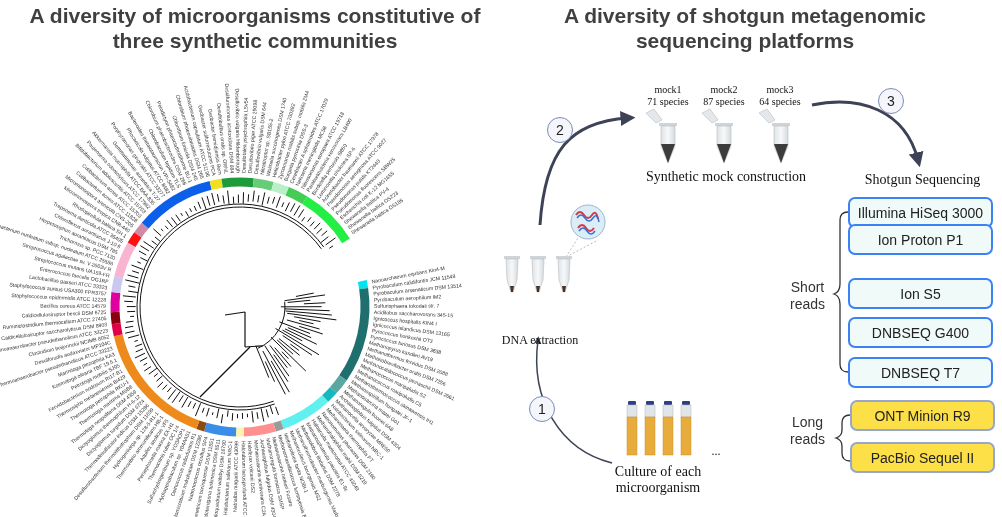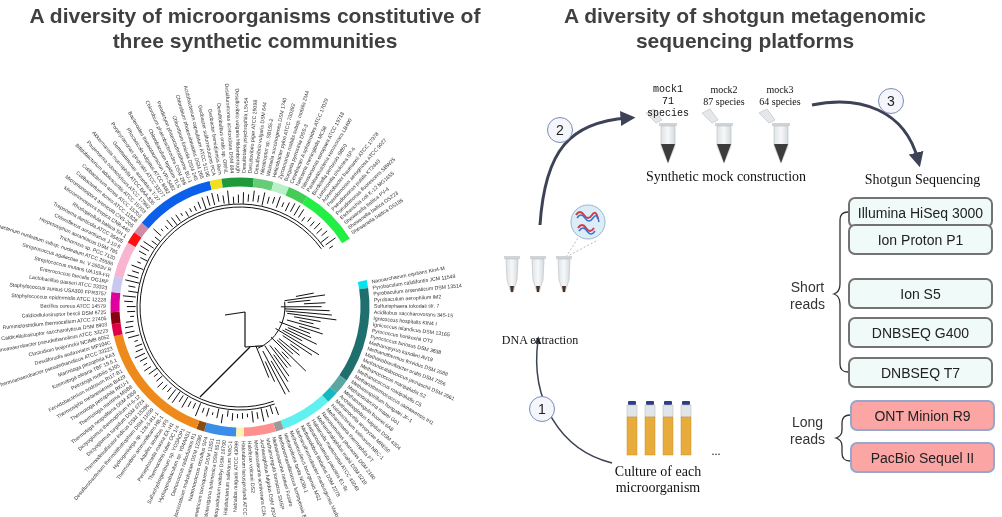--- a/index.html
+++ b/index.html
@@ -3,22 +3,22 @@
 <meta charset="utf-8">
 <style>
   html, body { margin:0; padding:0; background:#ffffff; }
   body { width:1002px; height:517px; position:relative; overflow:hidden; font-family:"Liberation Sans", sans-serif; }
   .title { position:absolute; font-weight:bold; font-size:21px; line-height:25px; color:#404040; text-align:center; font-family:"Liberation Sans", sans-serif; }
   #title-left { left:20px; top:3px; width:470px; }
   #title-right { left:520px; top:3px; width:450px; }
   svg { position:absolute; left:0; top:0; }
   .lbl { position:absolute; font-family:"Liberation Serif", serif; color:#111; text-align:center; }
   .platform { position:absolute; left:848px; width:145px; height:31px; border-radius:7px; box-sizing:border-box; display:flex; align-items:center; justify-content:center; font-size:14px; color:#222; font-family:"Liberation Sans", sans-serif; }
-  .short { background:#f0faf8; border:2px solid #737373; }
-  .long { background:#fca5a5; border:2px solid #97a6cc; }
+  .short { background:#f0faf8; border:2px solid #3b82f6; }
+  .long { background:#fde047; border:2px solid #97a6cc; }
   .readlbl { position:absolute; font-size:14px; line-height:17px; color:#333; font-family:"Liberation Sans", sans-serif;text-align:center; }
   .step { position:absolute; width:26px; height:26px; border-radius:50%; border:1.5px solid #7b8cb8; background:#f4f6fb; box-sizing:border-box; display:flex; align-items:center; justify-content:center; font-size:14px; color:#222; font-family:"Liberation Sans", sans-serif; }
 </style>
 </head>
 <body>
 
 <div id="title-left" class="title">A diversity of microorganisms constitutive of three synthetic communities</div>
 <div id="title-right" class="title">A diversity of shotgun metagenomic sequencing platforms</div>
 
 <svg id="tree-svg" width="1002" height="517">
@@ -411,21 +411,21 @@
     </g>
 
   <path d="M848,212 q-8,0 -8,8 L840,284 q0,8 -6,10 q6,2 6,10 L840,364 q0,8 8,8" fill="none" stroke="#333" stroke-width="1.3"></path>
   <path d="M850,415 q-8,0 -8,8 L842,430 q0,6 -6,8 q6,2 6,8 L842,453 q0,8 8,8" fill="none" stroke="#333" stroke-width="1.3"></path>
 </svg>
 
 <div class="step" style="left:547px;top:117px;">2</div>
 <div class="step" style="left:529px;top:396px;">1</div>
 <div class="step" style="left:878px;top:88px;">3</div>
 
-<div class="lbl" style="left:640px;top:84px;width:56px;font-size:10px;line-height:12px;font-family:Liberation Mono, monospace;">
+<div class="lbl" style="left:640px;top:84px;width:56px;font-size:10px;line-height:12px;">
   <div>mock1</div>
   <div>71 species</div>
 </div>
 <div class="lbl" style="left:696px;top:84px;width:56px;font-size:10px;line-height:12px;">
   <div>mock2</div>
   <div>87 species</div>
 </div>
 <div class="lbl" style="left:752px;top:84px;width:56px;font-size:10px;line-height:12px;">
   <div>mock3</div>
   <div>64 species</div>

